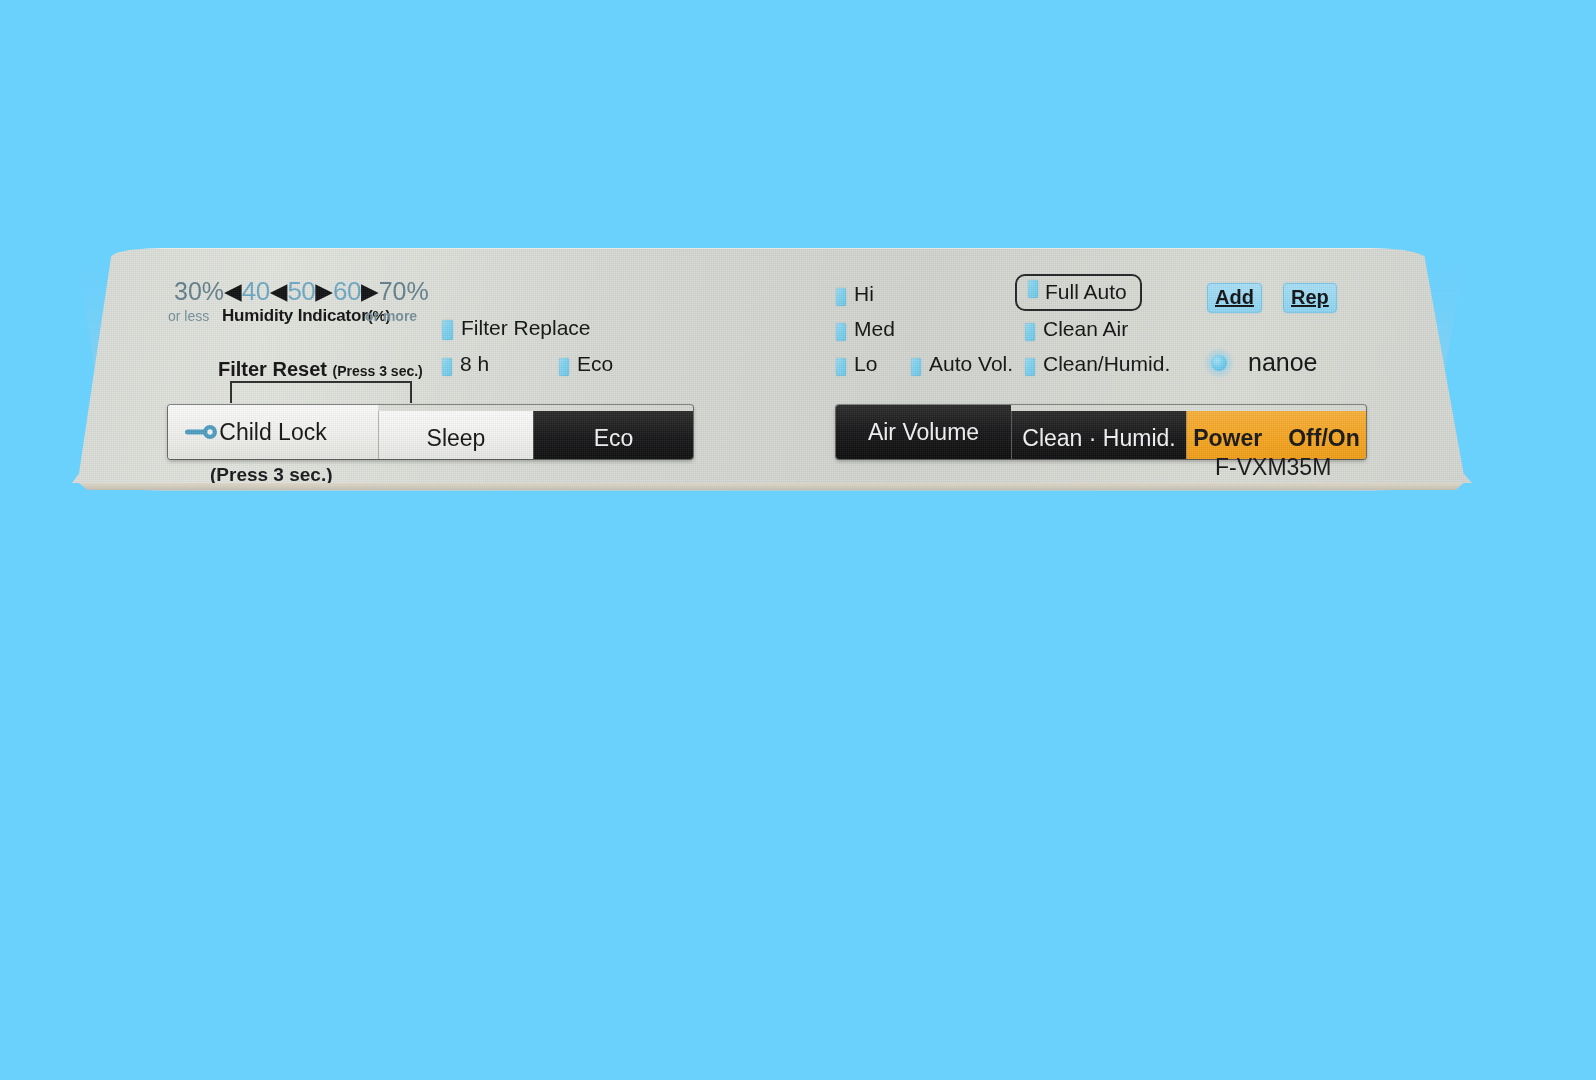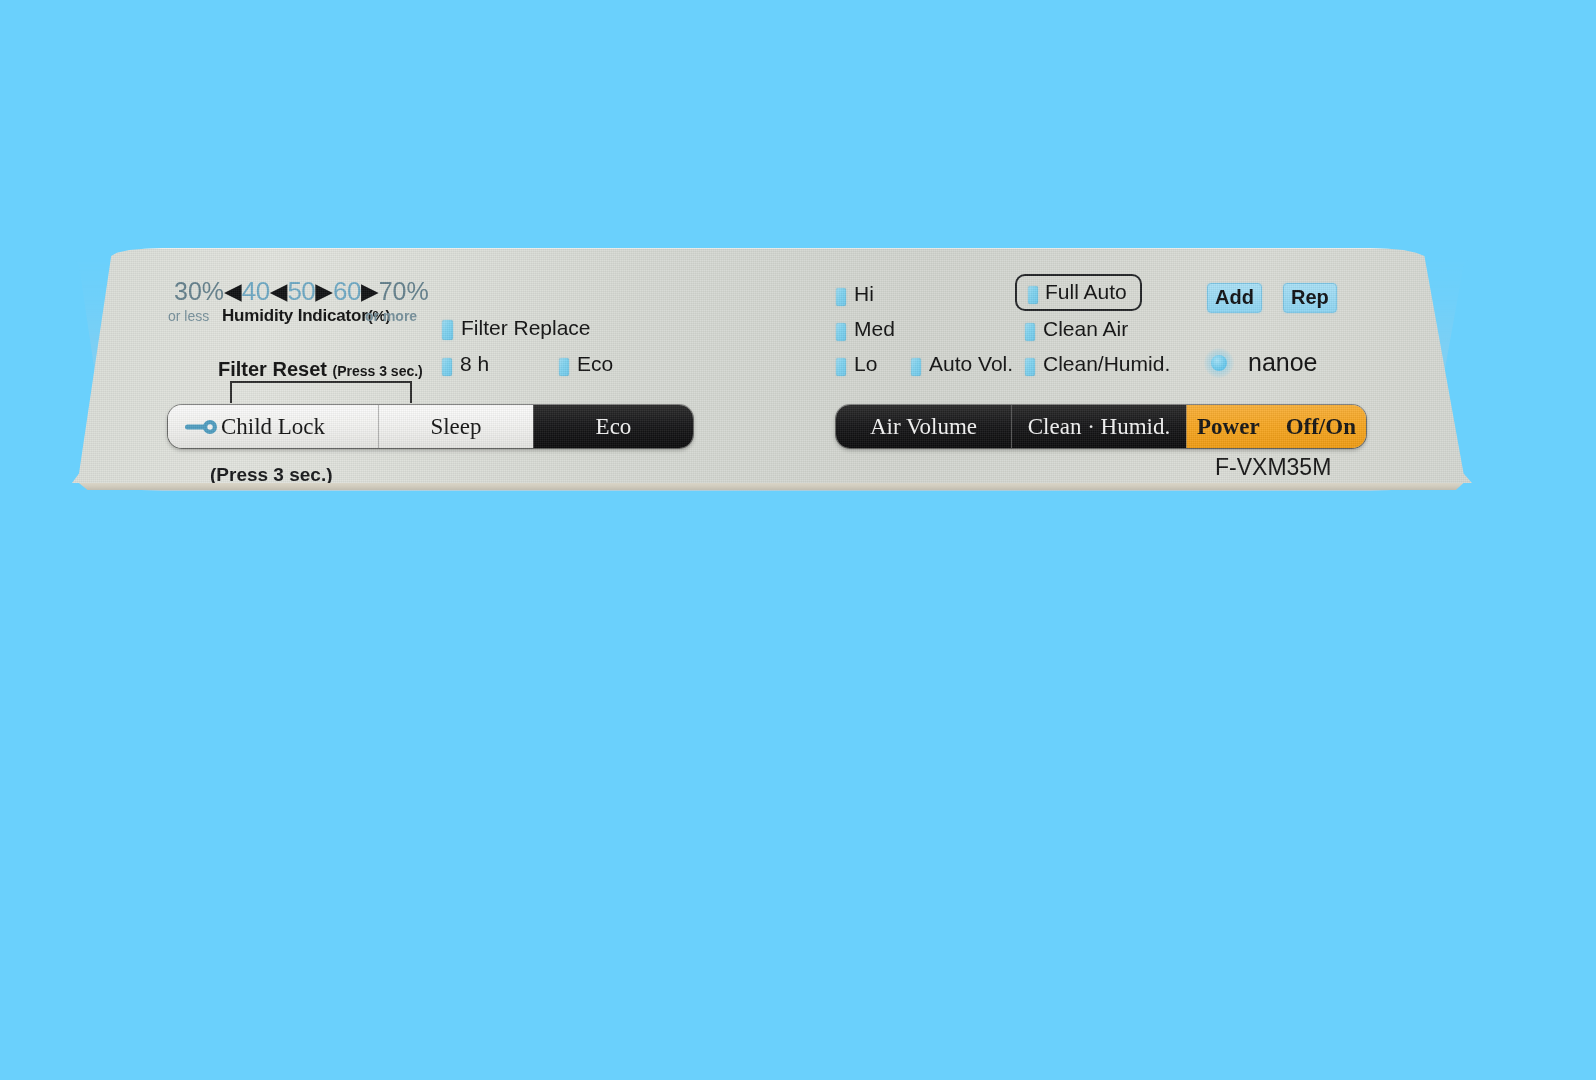--- a/index.html
+++ b/index.html
@@ -189,41 +189,42 @@
     color: #111;
     white-space: nowrap;
   }
 
   
   .full-auto-box {
     position: absolute;
     left: 943px;
     top: 26px;
     display: flex;
-    align-items: flex-end;
+    align-items: flex-start;
     gap: 7px;
     padding: 4px 13px 5px 11px;
     border: 2px solid #212326;
     border-radius: 10px;
     font-size: 21px;
     color: #111;
     background: transparent;
   }
 
   
   .tag {
     position: absolute;
     font-size: 20px;
     font-weight: bold;
     color: #101114;
     background: linear-gradient(180deg, #a9e0f6 0%, #8ed5f2 100%);
     border: 1px solid #7cc6e6;
     border-radius: 4px;
     padding: 2px 7px 3px 7px;
     box-shadow: 0 0 2px rgba(140,210,235,0.6);
+    text-decoration: underline;
   }
 
   
   .nanoe-wrap {
     position: absolute;
     left: 1132px;
     top: 100px;
     display: flex;
     align-items: flex-start;
     gap: 14px;
@@ -248,28 +249,27 @@
   }
   .nanoe-label {
     font-size: 25px;
     color: #111;
   }
 
   
   .btnbar {
     position: absolute;
     display: flex;
-    border-radius: 14px;
+    border-radius: 3px;
     overflow: hidden;
     box-shadow:
       0 2px 4px rgba(0,0,0,0.33),
       0 0 0 1px rgba(40,40,40,0.55),
       0 -1px 0 rgba(255,255,255,0.7);
-    height: 43px;
-    font-family: Liberation Serif, serif;
+    height: 54px;
   }
   .btn {
     display: flex;
     align-items: center;
     justify-content: center;
     font-size: 23px;
     height: 100%;
     box-sizing: border-box;
     position: relative;
   }
@@ -279,21 +279,21 @@
   }
   .btn.dark {
     background: linear-gradient(180deg, #2b2b2b 0%, #18181a 45%, #0b0b0c 100%);
     color: #f3f3f3;
   }
   .btn.orange {
     background: linear-gradient(180deg, #f8b03a 0%, #f6a622 48%, #ef9c14 100%);
     color: #161616;
     font-weight: bold;
   }
-  .btn + .btn { border-left: 1px solid rgba(120,120,120,0.55); }
+  .btn + .btn { border-left: 1px solid rgba(120,120,120,0.55); margin-top: 6px; }
   .btn.dark + .btn.dark { border-left: 1px solid #5a5a5a; }
 
   .key-icon {
     position: absolute;
     left: 16px;
     top: 50%;
     transform: translateY(-50%);
     width: 34px;
     height: 15px;
   }

